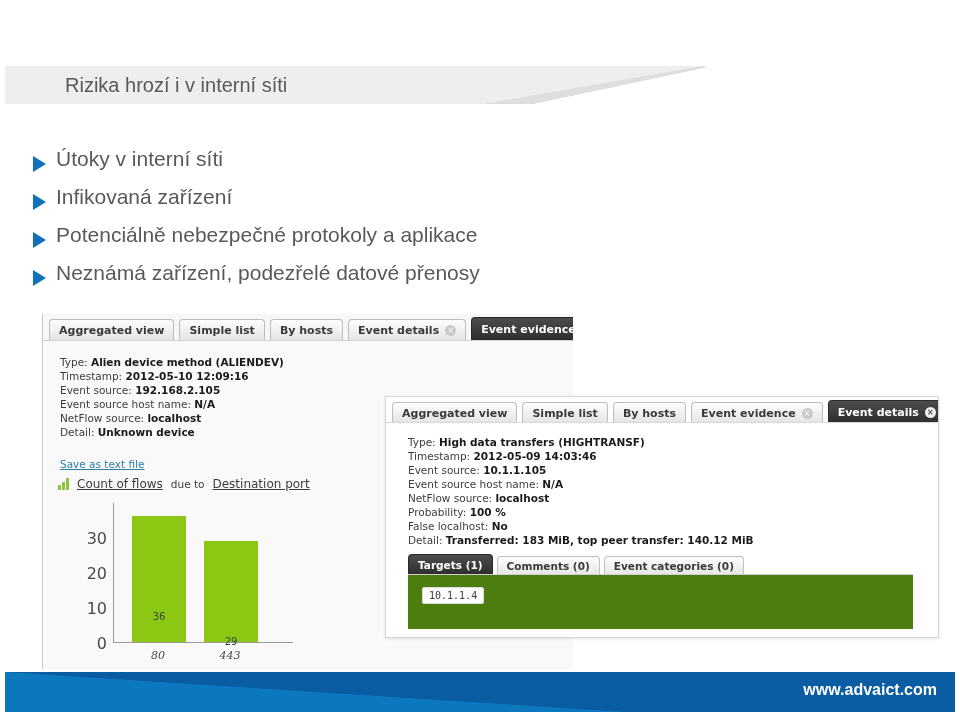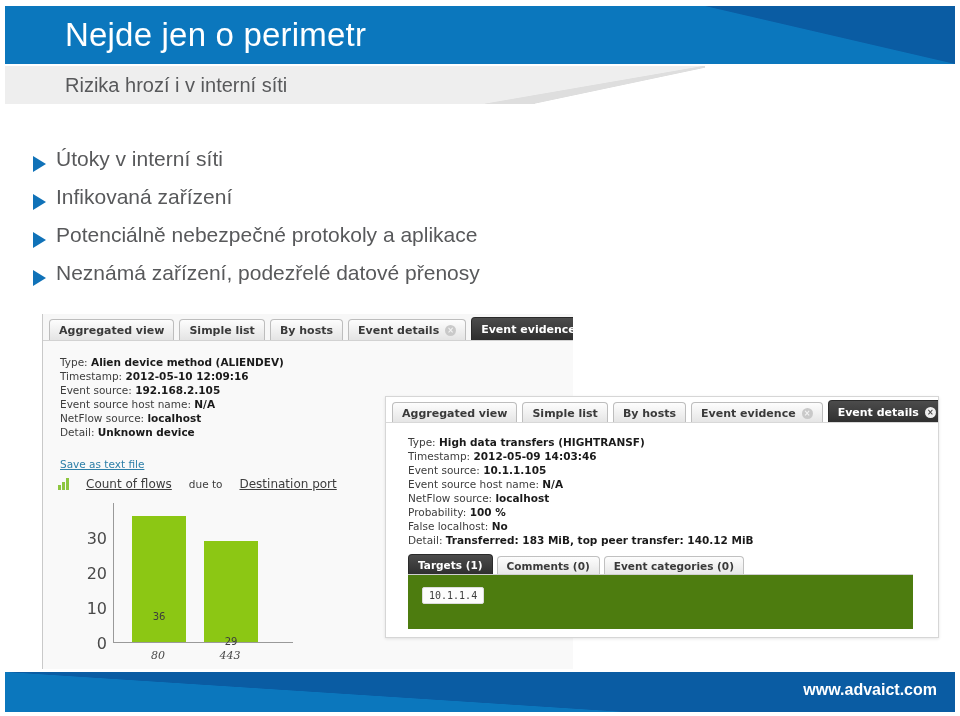--- a/index.html
+++ b/index.html
@@ -233,21 +233,21 @@
     font-size: 10.5px;
     color: #2d7fa8;
     text-decoration: underline;
     white-space: nowrap;
   }
   .chart-caption {
     position: absolute;
     left: 15px; top: 136px;
     display: flex;
     align-items: center;
-    gap: 17px;
+    gap: 8px;
     font-family: "DejaVu Sans", sans-serif;
     font-size: 12px;
     color: #3d3d3d;
     white-space: nowrap;
     text-align: right;
   }
   .chart-caption .mini-chart-icon {
     display: inline-flex;
     align-items: flex-end;
     gap: 1px;
@@ -385,24 +385,20 @@
     font-weight: bold;
     color: #ffffff;
     white-space: nowrap;
   }
 </style>
 </head>
 <body>
 
 <div class="slide">
 
-  <div class="title-bar">
-    <div class="title-bar-diag"></div>
-    <div class="title-text">Nejde jen o perimetr</div>
-  </div>
 
   <div class="subtitle-bar">
     <div class="subtitle-fill"></div>
     <div class="subtitle-wedge-a"></div>
     <div class="subtitle-wedge-b"></div>
     <div class="subtitle-wedge-c"></div>
     <div class="subtitle-text">Rizika hrozí i v interní síti</div>
   </div>
 
   <div class="bullets">

